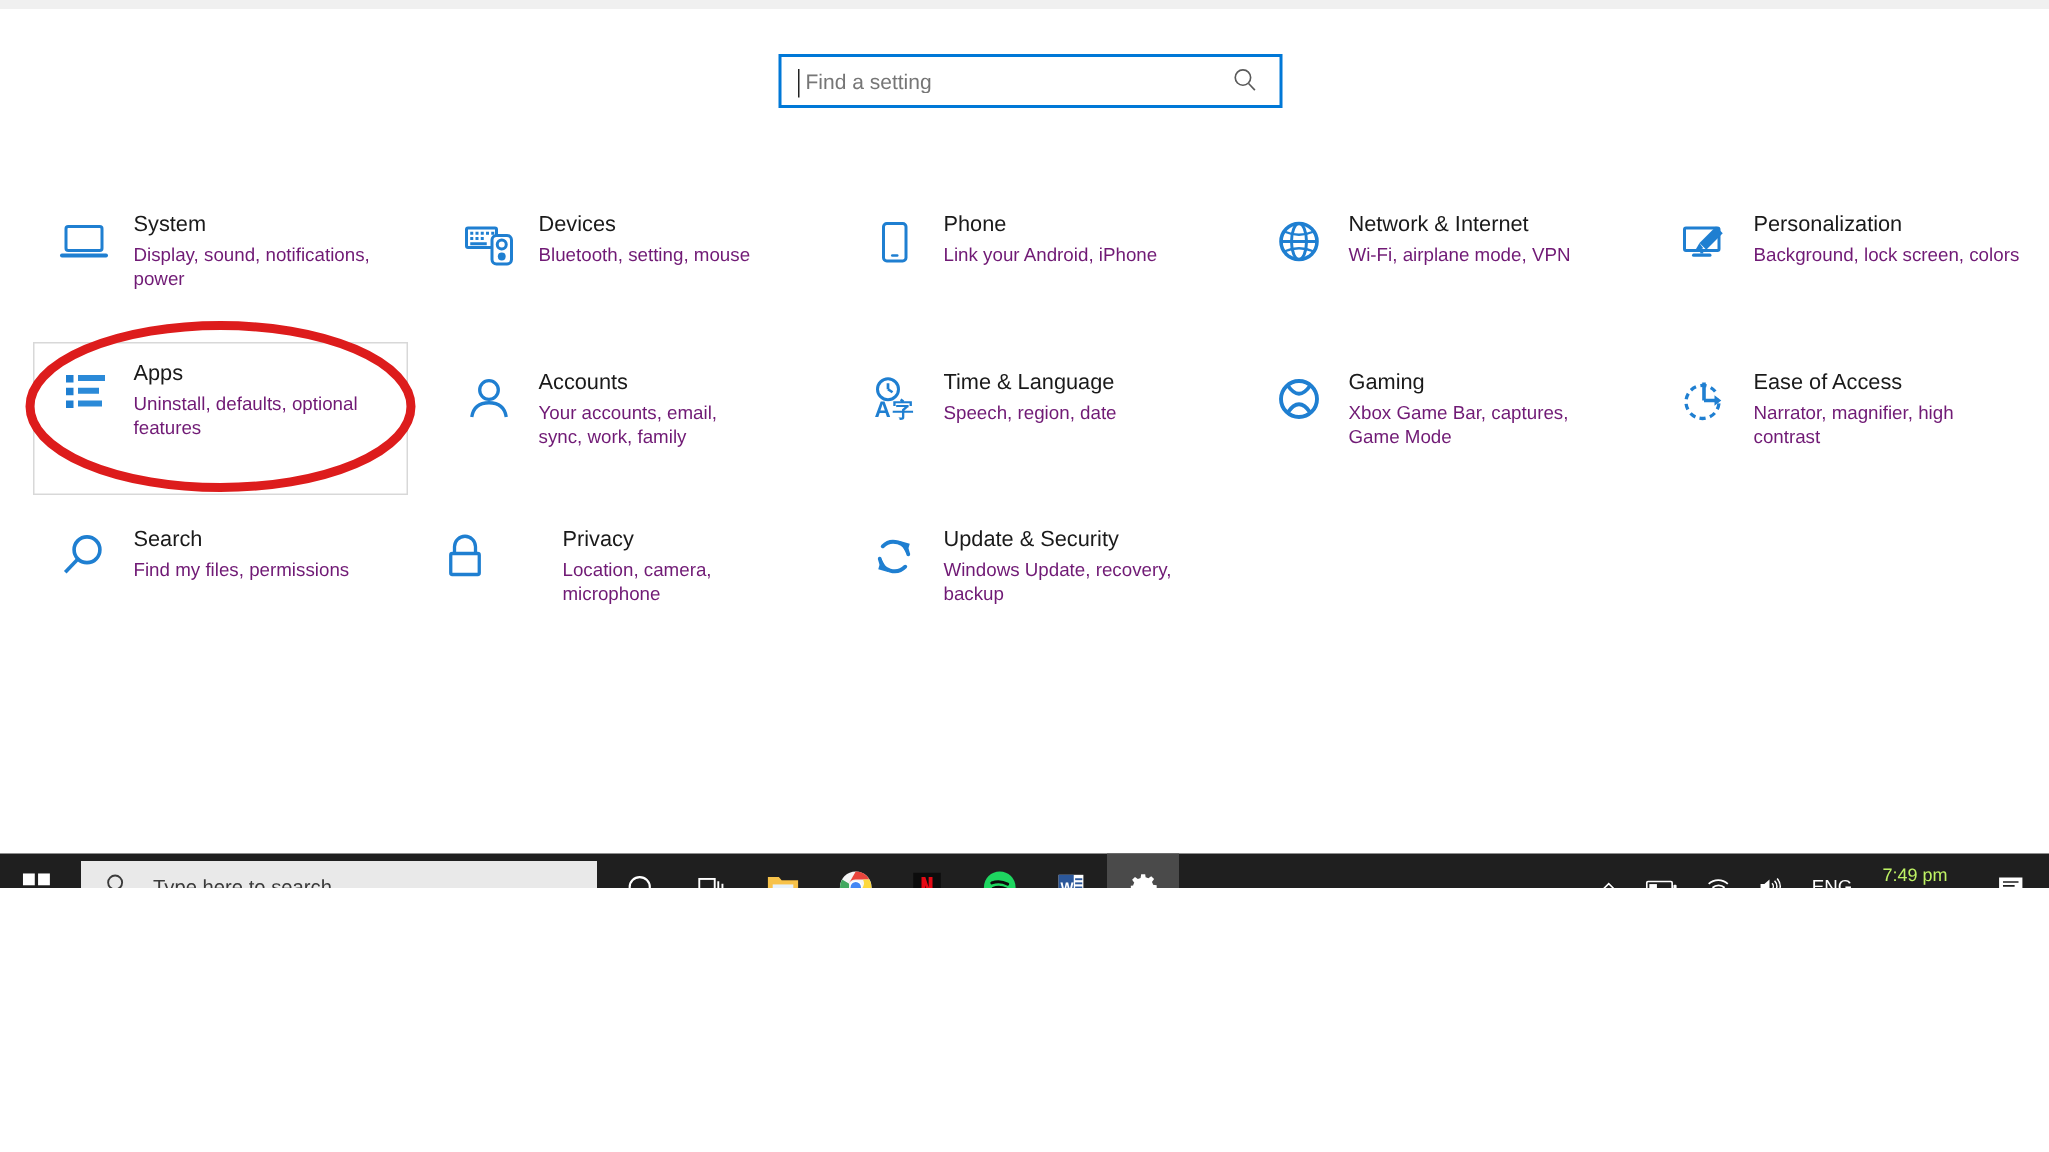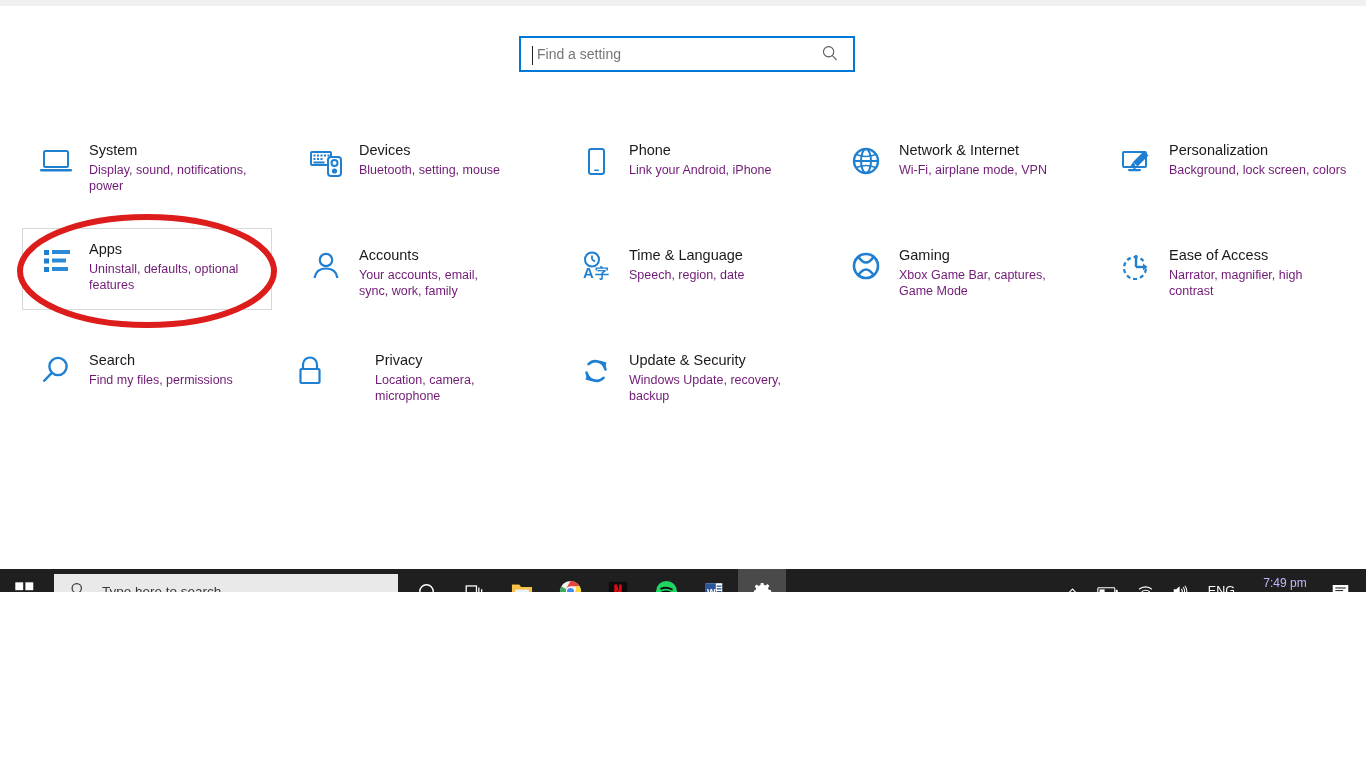--- a/index.html
+++ b/index.html
@@ -169,24 +169,23 @@
     height: 44px;
     display: flex; align-items: center; justify-content: center;
     padding: 0 9px;
   }
   .tray-lang {
     font-size: 12.5px;
     color: #ffffff;
     padding: 0 10px;
   }
   .tray-clock {
-    color: #c4b5fd;
+    color: #bef264;
     font-size: 12px;
     line-height: 15px;
-    text-align: center;
     padding: 0 10px;
   }
   .tray-notif { padding: 0 12px 0 6px; }
 
   .desktop-below {
     position: absolute;
     left: 0; top: 592px;
     width: 1366px; height: 176px;
     background: #ffffff;
   }
@@ -290,21 +289,21 @@
           <path d="M18 22 L29 11 L33.5 15.5 L22.5 26.5 Z" fill="#1f7fd1"></path>
           <path d="M18 22 L14.5 28 L20.5 25.5 Z" fill="#1f7fd1"></path>
         </svg>
       </span>
       <span class="tile-text">
         <span class="tile-title" style="display:block;">Personalization</span>
         <span class="tile-sub" style="display:block; max-width:200px;">Background, lock screen, colors</span>
       </span>
     </div>
 
-    <div class="tile hovered" style="left:22px; top:107px; height:82px;">
+    <div class="tile hovered" style="left:22px; top:107px; height:102px;">
       <span class="tile-icon">
         <svg viewBox="0 0 42 42" width="42" height="42">
           <g fill="#1f7fd1">
             <rect x="9" y="11" width="5" height="5"></rect>
             <rect x="9" y="19.5" width="5" height="5"></rect>
             <rect x="9" y="28" width="5" height="5"></rect>
           </g>
           <g fill="#2b8ad8">
             <rect x="17" y="11" width="18" height="4"></rect>
             <rect x="17" y="19.5" width="14" height="4"></rect>

